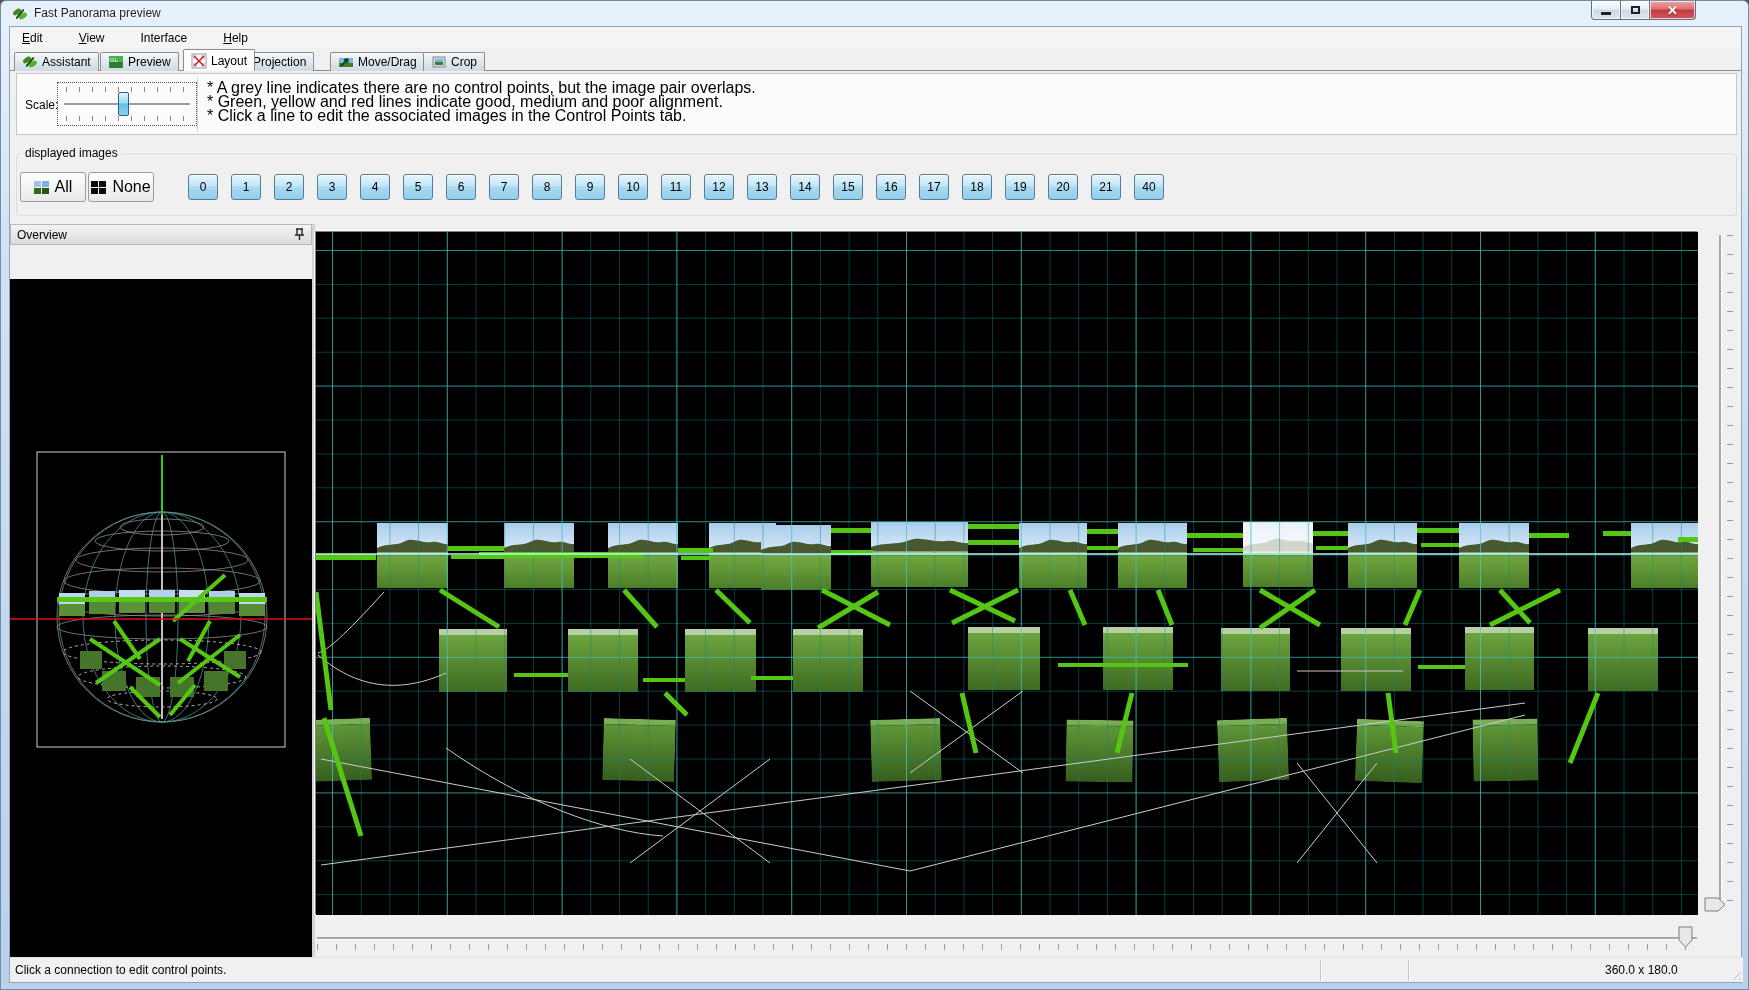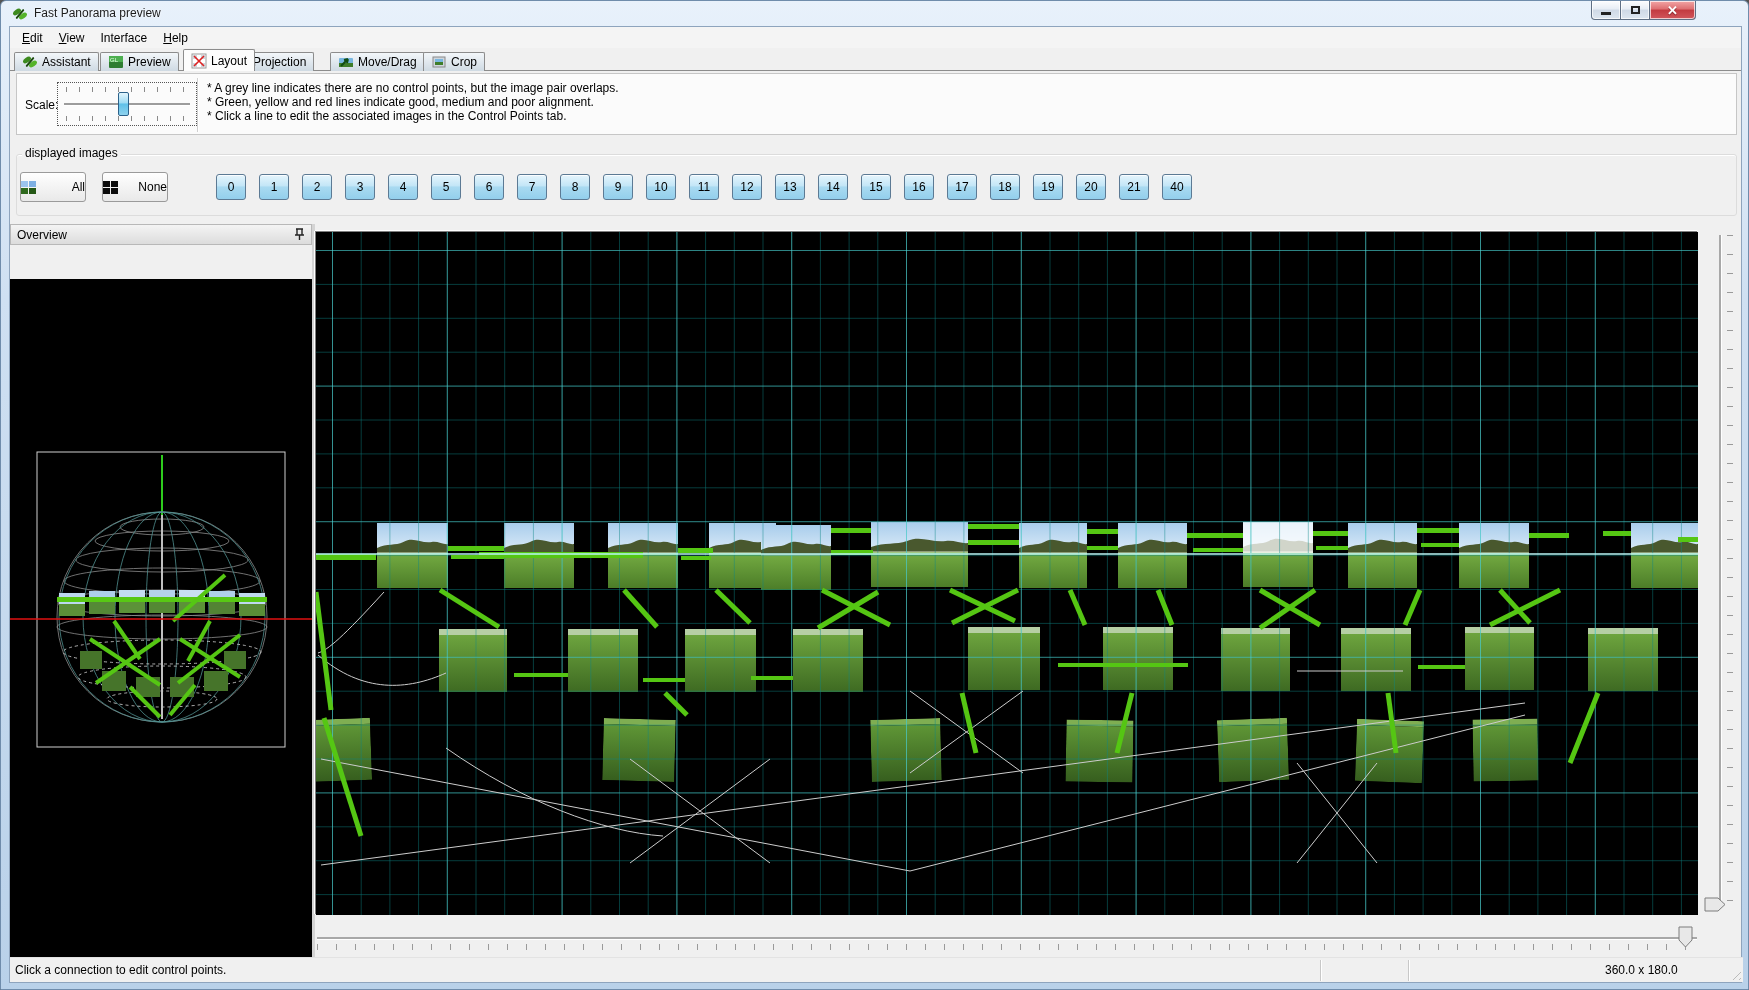--- a/index.html
+++ b/index.html
@@ -17,21 +17,21 @@
   .winbtn.min { width:30px; border-radius:0 0 0 4px; }
   .winbtn.max { width:29px; border-left:none; }
   .winbtn.close { width:46px; border-left:none; border-radius:0 0 4px 0;
     background:linear-gradient(180deg,#f2a6a6,#dd6e70 45%,#c23a40 50%,#d1565c); }
   .glyph-min { width:10px; height:3px; background:#222; margin-top:6px; }
   .glyph-max { width:9px; height:8px; border:2px solid #222; background:transparent; }
   .glyph-close { color:#fff; font-size:13px; font-weight:bold; text-shadow:0 1px 1px #7c2026; }
   
   .client { position:absolute; left:8px; top:25px; width:1733px; height:957px; background:#f0f0f0; border:1px solid #8ea4bd; }
   
-  .menubar { position:absolute; left:0; top:0; width:100%; height:21px; background:#f4f4f4; display:flex; align-items:center; padding-left:4px; }
+  .menubar { position:absolute; left:0; top:0; width:100%; height:21px; background:#f4f4f4; display:flex; align-items:center; padding-left:4px;gap:20px; }
   .menu-item { font-size:12px; color:#000; padding:2px 8px; }
   .menu-item u { text-decoration:underline; }
   
   .tabbar { position:absolute; left:0; top:21px; width:100%; height:23px; }
   .tabbar::after { content:""; position:absolute; left:0; bottom:0; width:100%; height:1px; background:#8c8c8c; }
   .tab { position:absolute; bottom:0; height:19px; display:flex; align-items:center; gap:4px; padding:0 7px;
     border:1px solid #8c8c8c; border-bottom:none; border-radius:2px 2px 0 0; font-size:12px;
     background:linear-gradient(180deg,#f3f7fa,#dde5ec 60%,#cfdae3); z-index:1; }
   .tab.active { height:22px; background:#fcfcfc; z-index:3; }
   .ticon { width:16px; height:16px; display:inline-block; position:relative; flex:0 0 16px; }
@@ -39,27 +39,27 @@
   .info-panel { position:absolute; left:6px; top:46px; width:1721px; height:62px; background:#fbfbfb; border:1px solid #c6c6c6; }
   .scale-label { position:absolute; left:8px; top:24px; font-size:12px; }
   .scale-slider { position:absolute; left:40px; top:8px; width:140px; height:44px; border:1px dotted #555; }
   .ticks-top, .ticks-bottom { position:absolute; left:8px; width:122px; height:5px;
     background:repeating-linear-gradient(90deg,#8a8a8a 0 1px,transparent 1px 13px); }
   .ticks-top { top:4px; } .ticks-bottom { bottom:4px; }
   .scale-track { position:absolute; left:6px; top:20px; width:126px; height:2px; background:#9c9c9c; box-shadow:0 1px 0 #fff; }
   .scale-thumb { position:absolute; left:60px; top:9px; width:11px; height:24px; border:1px solid #2c628b; border-radius:2px;
     background:linear-gradient(180deg,#e2f5fd,#9fdbf3 45%,#5fc0e8 50%,#8ed2ee); }
   .info-sep { position:absolute; left:180px; top:4px; width:2px; height:54px; border-left:1px solid #d0d0d0; border-right:1px solid #fff; }
-  .notes { position:absolute; left:190px; top:7px; font-size:12px; line-height:14px; color:#000; }
+  .notes { position:absolute; left:190px; top:7px; font-size:16px; line-height:14px; color:#000; }
   
   .group-box { position:absolute; left:6px; top:127px; width:1721px; height:62px; border:1px solid #dcdcdc; border-radius:3px; box-shadow:inset 0 1px 0 #fff; }
   .group-label { position:absolute; left:12px; top:119px; font-size:12px; background:#f0f0f0; padding:0 3px; }
   .img-buttons { position:absolute; left:10px; top:145px; display:flex; align-items:center; }
-  .btn-allnone { width:66px; height:30px; margin-right:16px; display:flex; align-items:center; justify-content:space-between; gap:6px;
-    border:1px solid #9a9a9a; border-radius:3px; background:linear-gradient(180deg,#fefefe,#e9e9e9); font-size:12px; }
+  .btn-allnone { width:66px; height:30px; margin-right:2px; display:flex; align-items:center; justify-content:center; gap:6px;
+    border:1px solid #9a9a9a; border-radius:3px; background:linear-gradient(180deg,#fefefe,#e9e9e9); font-size:16px; }
   .mini-ic { width:15px; height:13px; display:grid; grid-template-columns:7px 7px; grid-template-rows:6px 6px; gap:1px; }
   .mini-ic.all span:nth-child(1){background:#9cc4ee;} .mini-ic.all span:nth-child(2){background:#7fb0e2;}
   .mini-ic.all span:nth-child(3){background:#2f6a1e;} .mini-ic.all span:nth-child(4){background:#255816;}
   .mini-ic.none span{background:#0c0c0c;}
   .numbtns { display:flex; gap:13px; margin-left:32px; }
   .numbtn { width:30px; height:26px; display:flex; align-items:center; justify-content:center; font-size:12px; color:#000;
     border:1px solid #5c7a94; border-radius:3px;
     background:linear-gradient(180deg,#e6f5fc,#c3e6f7 45%,#a9daf1 50%,#93cfec); box-shadow:inset 0 1px 0 rgba(255,255,255,.8); }
   
   .overview { position:absolute; left:0; top:197px; width:302px; height:733px; background:#f0f0f0; }

